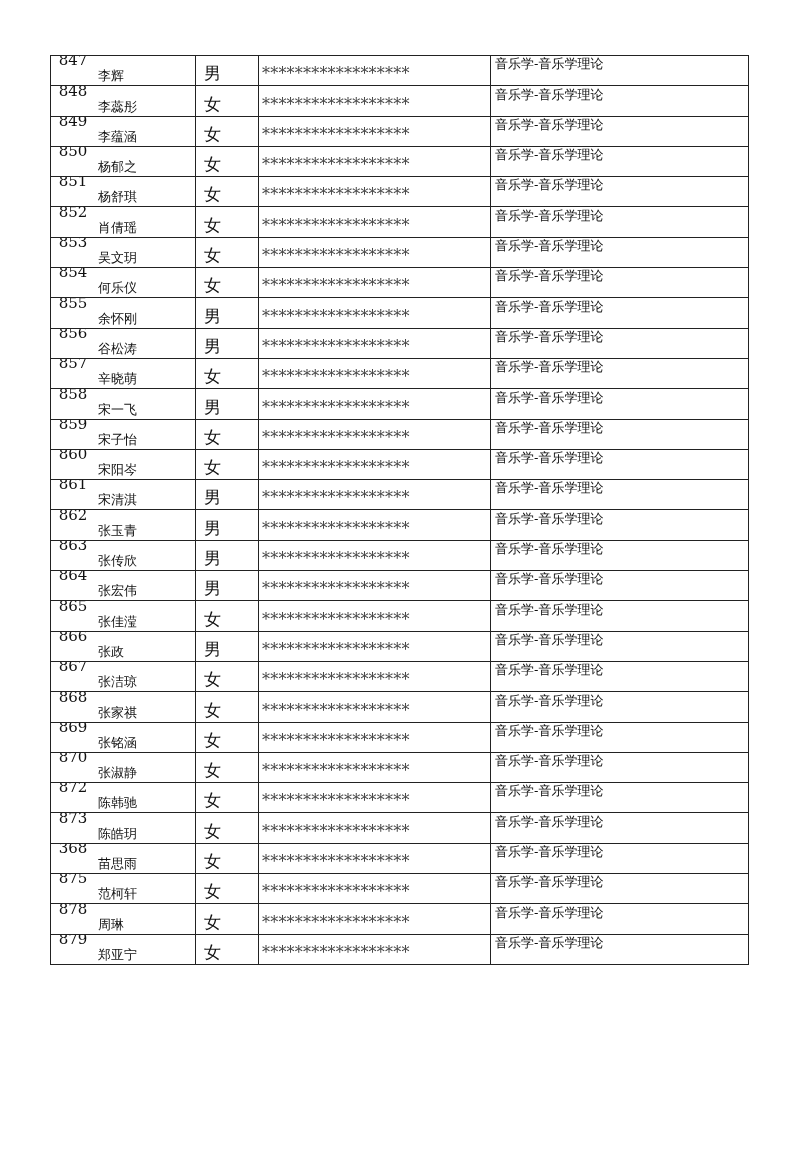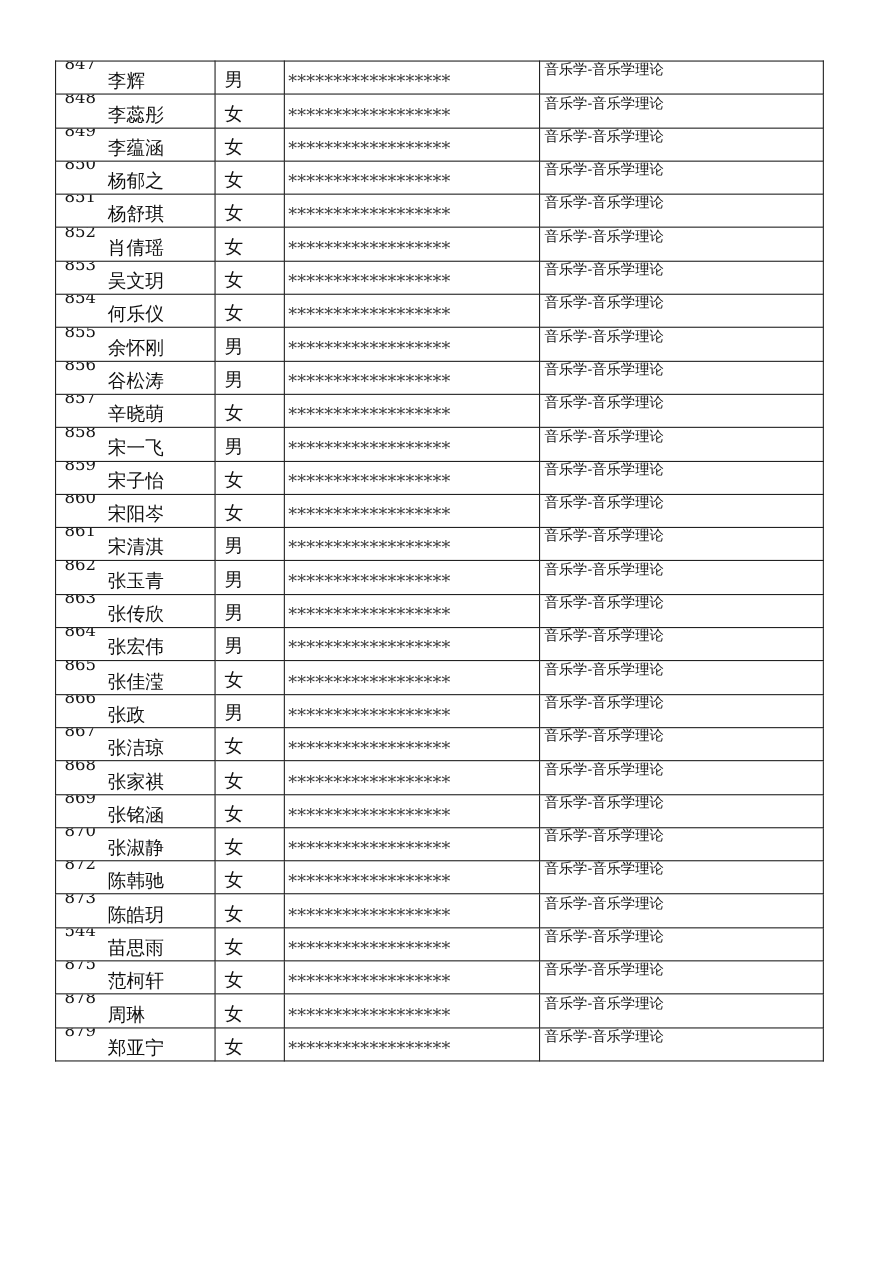--- a/index.html
+++ b/index.html
@@ -9,21 +9,21 @@
               border-collapse: collapse; table-layout: fixed; }
     .roster td { border: 1.5px solid #222; height: 29.3px; padding: 0;
                  font-size: 16px; line-height: 1; vertical-align: bottom;
                  white-space: nowrap; overflow: hidden; }
     .c-name { width: 145px; }
     .c-sex  { width: 63px; }
     .c-id   { width: 232px; }
     .c-major{ width: 258px; }
     .idx { display: inline-block; width: 44px; text-align: center; font-size: 15px;
            vertical-align: top; position: relative; top: -14px; }
-    .nm { display: inline-block; padding-left: 3px; font-size: 17px; padding-bottom: 3px; font-family: Liberation Serif, serif; }
+    .nm { display: inline-block; padding-left: 3px; font-size: 13px; padding-bottom: 3px; }
     .sx { display: inline-block; padding-left: 8px; font-size: 17px; padding-bottom: 3px; }
     .idv { display: inline-block; padding-left: 3px; font-size: 16px; letter-spacing: 0.2px;
            font-family: "DejaVu Serif", "Liberation Serif", serif; padding-bottom: 3px; color: #444; }
     .mj { display: inline-block; padding-left: 4px; font-size: 13px; vertical-align: top;
           position: relative; top: -12px; }
   </style>
 </head>
 <body>
 
 <table class="roster">
@@ -420,21 +420,21 @@
     <td>
       <span class="idv">******************</span>
     </td>
     <td>
       <span class="mj">音乐学-音乐学理论</span>
     </td>
   </tr>
 
   <tr>
     <td>
-      <span class="idx">544</span><span class="nm">苗思雨</span>
+      <span class="idx">368</span><span class="nm">苗思雨</span>
     </td>
     <td>
       <span class="sx">女</span>
     </td>
     <td>
       <span class="idv">******************</span>
     </td>
     <td>
       <span class="mj">音乐学-音乐学理论</span>
     </td>

